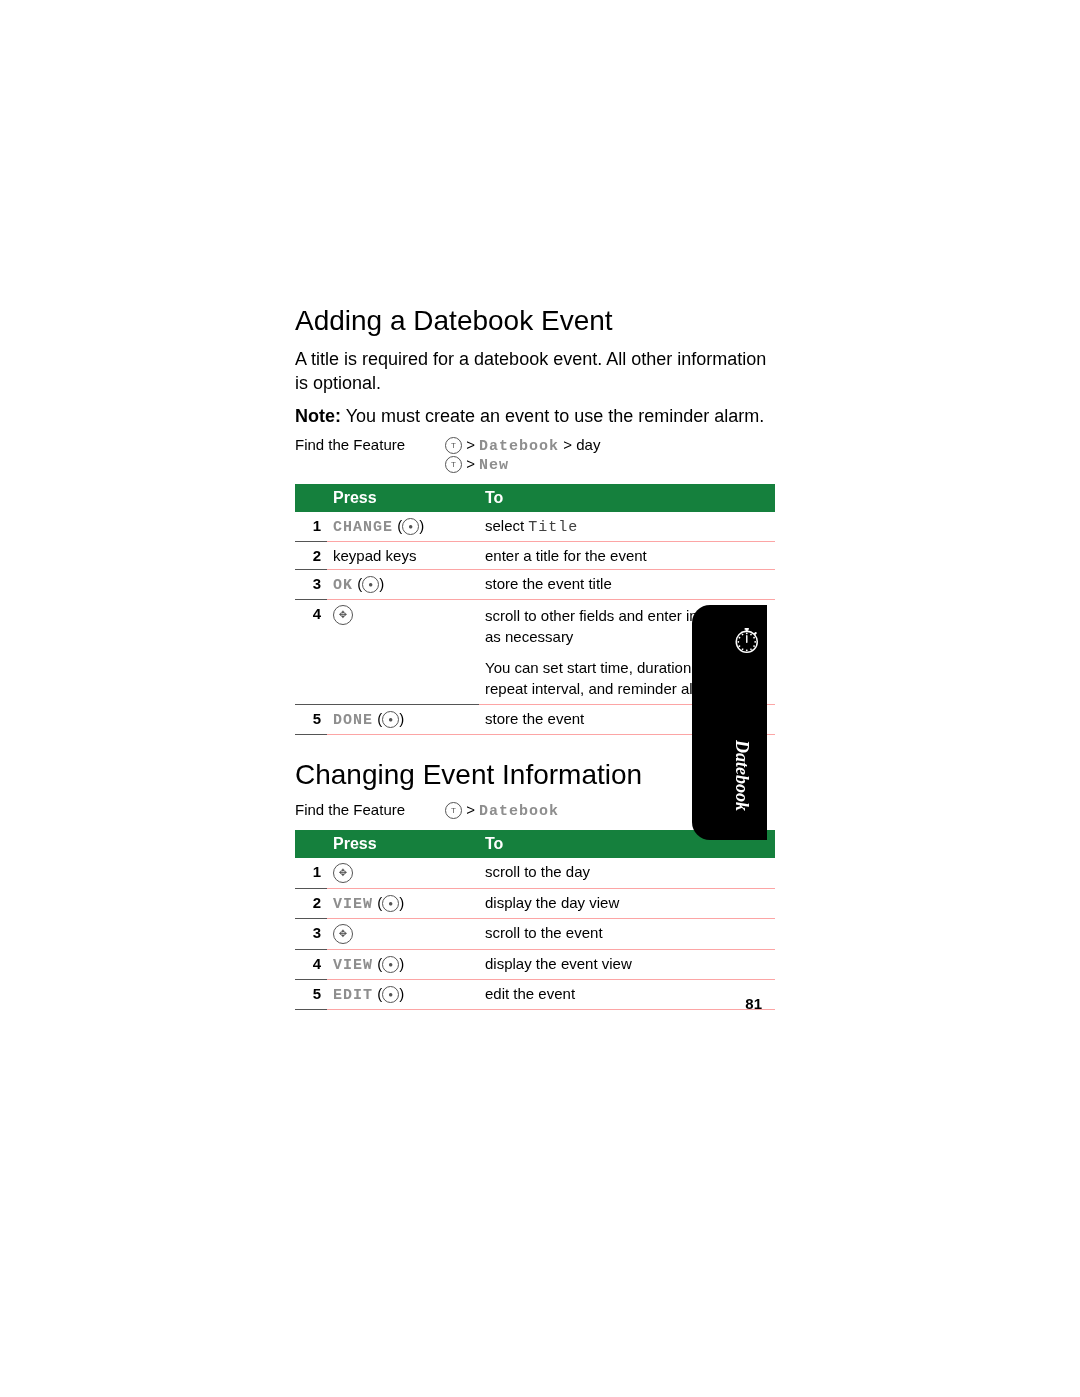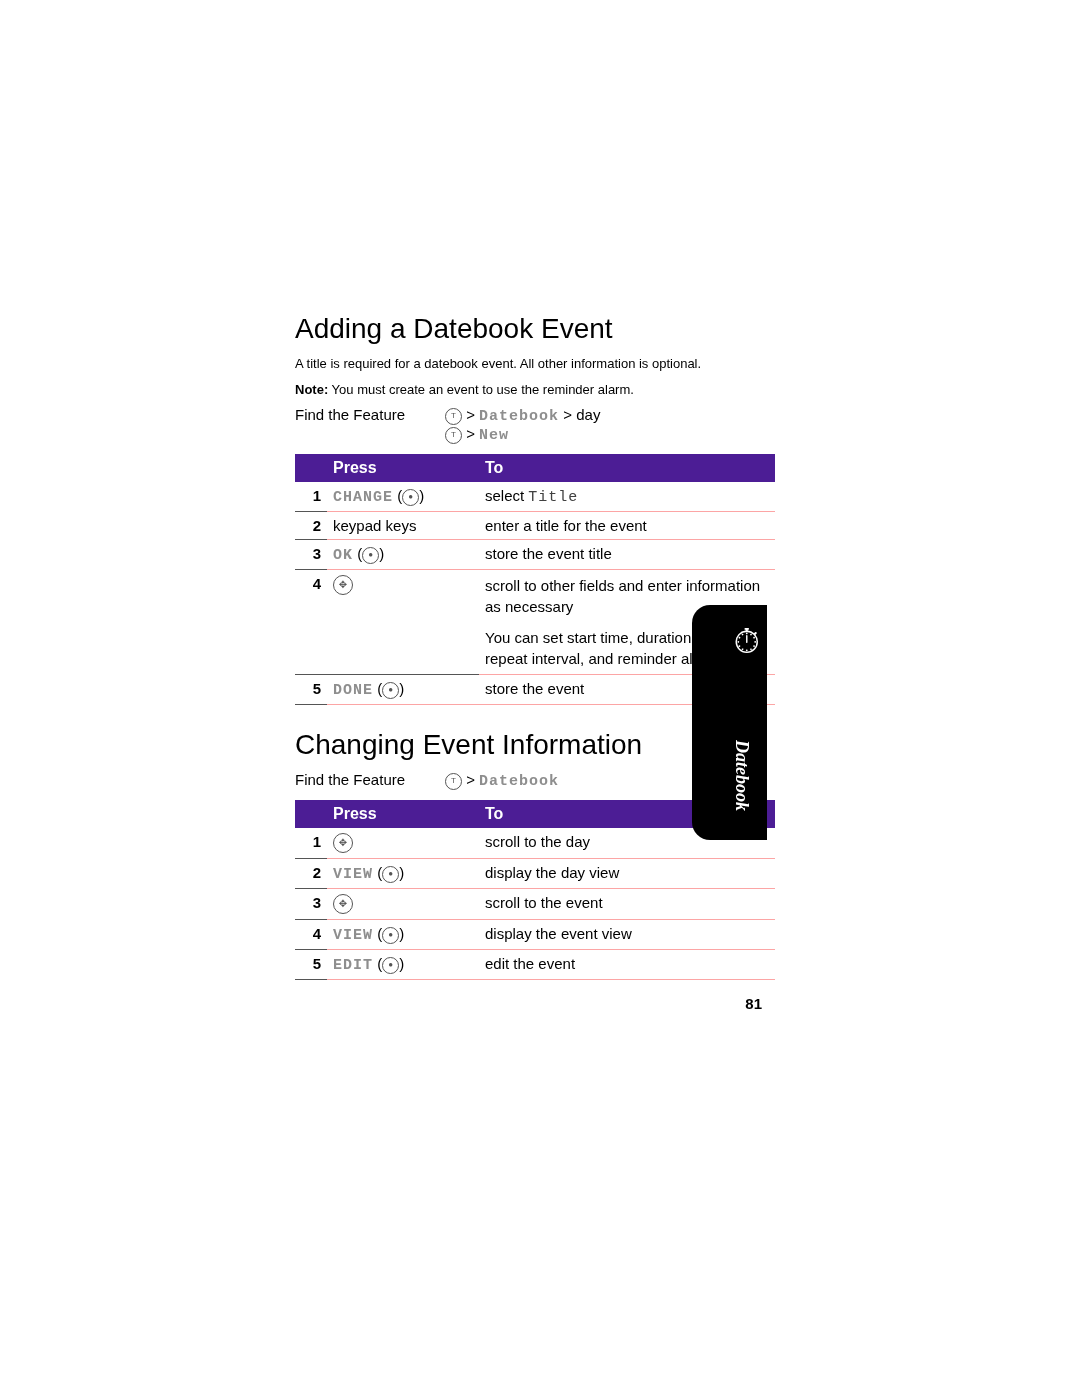--- a/index.html
+++ b/index.html
@@ -1,33 +1,33 @@
 <!DOCTYPE html>
 <html><head>
 <meta charset="utf-8">
 <style>
   html,body{margin:0;padding:0;background:#fff;}
   body{width:1080px;height:1397px;position:relative;
        font-family:Arial,Helvetica,sans-serif;color:#000;}
   .page{position:absolute;left:295px;top:305px;width:480px;}
-  h2{font-size:28px;font-weight:400;margin:8px 0 10px 0;}
-  p{font-size:13px;line-height:1.35;margin:0 0 8px 0;}
+  h2{font-size:28px;font-weight:400;margin:0 0 10px 0;}
+  p{font-size:18px;line-height:1.35;margin:0 0 8px 0;}
   .note-line b{font-weight:700;}
   .ff-row{display:flex;font-size:15px;margin:6px 0 10px 0;align-items:flex-start;}
   .ff-label{width:150px;}
   .ff-path{flex:1;}
   .mono{font-family:"Courier New",monospace;font-weight:700;
         letter-spacing:1px;color:#8e8e8e;font-size:15px;}
   .ital{}
   .key-icon{display:inline-flex;justify-content:center;align-items:center;
     width:18px;height:18px;border:1.5px solid #555;border-radius:50%;
     font-size:10px;color:#555;vertical-align:middle;line-height:1;}
   .key-icon.small{width:15px;height:15px;font-size:8px;}
   table{width:100%;border-collapse:collapse;font-size:15px;}
-  th{background:#4c1d95;color:#fff;text-align:left;font-weight:700;
+  th{background:#15803d;color:#fff;text-align:left;font-weight:700;
      padding:5px 6px;font-size:16px;}
   td{padding:5px 6px;vertical-align:top;border-bottom:1px solid #fca5a5;}
   td.num{width:18px;text-align:right;font-weight:700;border-bottom:1px solid #555;}
   td.press{width:140px;}
   tr.noborder td{border-bottom:none;}
   .section2{margin-top:24px;}
   h2.h2b{font-size:28px;}
   
   .tab{position:absolute;right:313px;top:605px;width:75px;height:235px;
     background:#000;border-top-left-radius:18px;border-bottom-left-radius:18px;}

